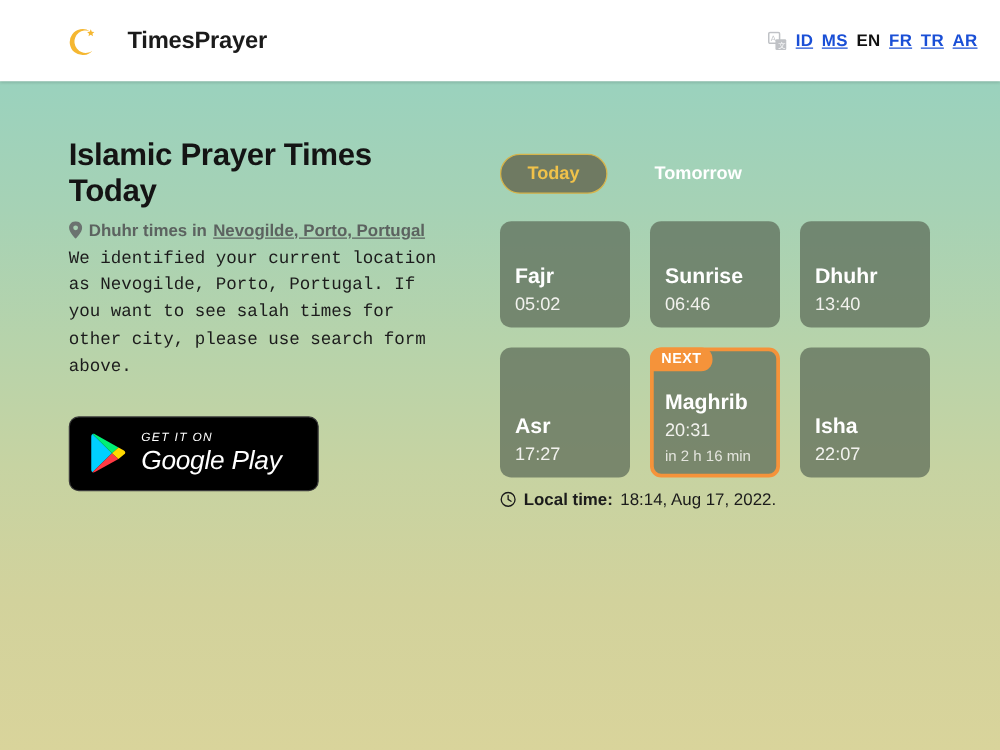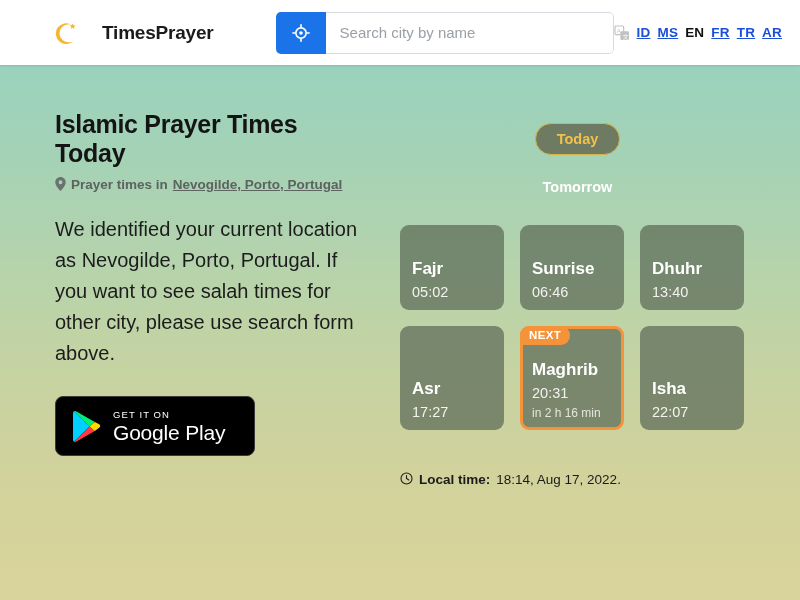--- a/index.html
+++ b/index.html
@@ -129,59 +129,60 @@
     align-items: center;
     gap: 5px;
   }
   .pin-icon { width: 11px; height: 14px; display: block; flex: none; }
   .subtitle a {
     color: #5c6360;
     text-decoration: underline;
   }
 
   .intro {
-    margin-top: 22px;
-    font-size: 20px;
+    margin-top: 5px;
+    font-size: 14px;
     line-height: 1.56;
     color: #1c1c1c;
+    font-family: Liberation Mono, monospace;
   }
 
   .gplay {
     display: block;
     margin-top: 27px;
     width: 200px;
     height: 60px;
     background: #000;
     border-radius: 8px;
     border: 1px solid #3a3a3a;
     display: flex;
     align-items: center;
     gap: 11px;
     padding: 0 16px;
     text-decoration: none;
   }
   .gplay-tri { width: 30px; height: 33px; display: block; flex: none; }
-  .gplay-txt { line-height: 1; }
+  .gplay-txt { line-height: 1; font-style: italic; }
   .gplay-small {
     display: block;
     color: #fff;
     font-size: 9.5px;
     letter-spacing: 1.1px;
     font-weight: normal;
   }
   .gplay-big {
     display: block;
     color: #fff;
     font-size: 21px;
     letter-spacing: -0.2px;
     margin-top: 3px;
   }
 
   
-  .tabs { display: flex; align-items: center; gap: 16px; flex-direction: column; }
+  .tabs { display: flex; align-items: flex-end; gap: 16px; }
   .tab {
     font-size: 14.5px;
     font-weight: bold;
     padding: 7px 21px;
     border-radius: 20px;
     border: 1px solid transparent;
     background: transparent;
     color: #ffffff;
     cursor: pointer;
     font-family: "Liberation Sans", sans-serif;
@@ -243,24 +244,25 @@
     color: #ffffff;
     font-size: 11.5px;
     font-weight: bold;
     letter-spacing: .4px;
     padding: 3px 9px 4px 9px;
     border-radius: 9px 9px 9px 0;
   }
 
   
   .localtime {
-    margin-top: 42px;
+    margin-top: 10px;
     font-size: 13.5px;
     color: #1b1b1b;
     display: flex;
+    align-items: center;
     gap: 6px;
   }
   .clock-icon { width: 13px; height: 13px; display: block; flex: none; }
   .localtime b { font-weight: bold; }
 
   
   .notify-btn {
     margin-top: 20px;
     background: #1a56f0;
     border: none;
@@ -289,35 +291,20 @@
   <a class="brand" href="#">
     <span>
       <svg class="brand-mark" viewBox="0 0 26 26">
         <path d="M19 20.5a9 9 0 1 1-2.2-15.6A10.4 10.4 0 1 0 19 20.5z" fill="#f5b731"></path>
         <path d="M17.6 3.4l.85 1.9 2.05.2-1.55 1.4.45 2.05-1.8-1.1-1.8 1.1.45-2.05-1.55-1.4 2.05-.2z" fill="#f5b731"></path>
       </svg>
     </span>
     <span class="brand-text">TimesPrayer</span>
   </a>
 
-  <div class="search-wrap">
-    <button class="locate-btn">
-      <span>
-        <svg viewBox="0 0 24 24" fill="none" stroke="#ffffff" stroke-width="2">
-          <circle cx="12" cy="12" r="6.2"></circle>
-          <circle cx="12" cy="12" r="2.2" fill="#ffffff" stroke="none"></circle>
-          <line x1="12" y1="1.6" x2="12" y2="5"></line>
-          <line x1="12" y1="19" x2="12" y2="22.4"></line>
-          <line x1="1.6" y1="12" x2="5" y2="12"></line>
-          <line x1="19" y1="12" x2="22.4" y2="12"></line>
-        </svg>
-      </span>
-    </button>
-    <input class="search-input" type="text" placeholder="Search city by name" style="">
-  </div>
 
   <div class="lang">
     <span>
       <svg class="translate-icon" viewBox="0 0 24 24">
         <rect x="1.5" y="1.5" width="13" height="13" rx="1.5" fill="none" stroke="#8d9299" stroke-width="1.8"></rect>
         <rect x="9.5" y="9.5" width="13" height="13" rx="1.5" fill="#8d9299"></rect>
         <text x="4" y="11.5" font-size="9" fill="#8d9299" font-family="Liberation Sans, sans-serif">A</text>
         <text x="13" y="20.5" font-size="9" fill="#ffffff" font-family="Liberation Sans, sans-serif">文</text>
       </svg>
     </span>
@@ -335,21 +322,21 @@
   <div class="col-left">
 
     <h1 class="page-title">Islamic Prayer Times Today</h1>
 
     <div class="subtitle">
       <span>
         <svg class="pin-icon" viewBox="0 0 12 16">
           <path d="M6 0C2.7 0 0 2.7 0 6c0 4.3 6 10 6 10s6-5.7 6-10c0-3.3-2.7-6-6-6zm0 8.2A2.2 2.2 0 1 1 6 3.8a2.2 2.2 0 0 1 0 4.4z" fill="#6b7370"></path>
         </svg>
       </span>
-      <span>Prayer times in</span>
+      <span>Dhuhr times in</span>
       <a href="#">Nevogilde, Porto, Portugal</a>
     </div>
 
     <p class="intro">We identified your current location as Nevogilde, Porto, Portugal. If you want to see salah times for other city, please use search form above.</p>
 
     <a class="gplay" href="#">
       <span>
         <svg class="gplay-tri" viewBox="0 0 30 33">
           <path d="M2 1.2 17.6 16.5 2 31.8C1.4 31.4 1 30.6 1 29.6V3.4c0-1 .4-1.8 1-2.2z" fill="#00d0ff"></path>
           <path d="M2 1.2c.5-.35 1.2-.32 1.95.12L22.8 11.9l-5.2 4.6z" fill="#00f076"></path>

